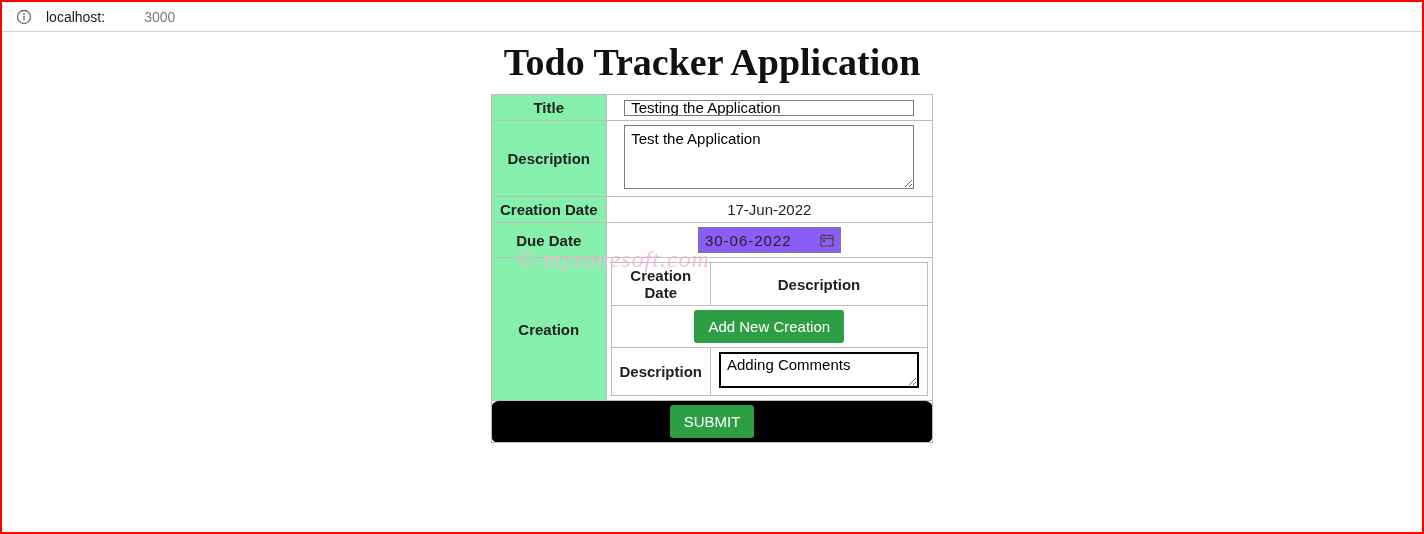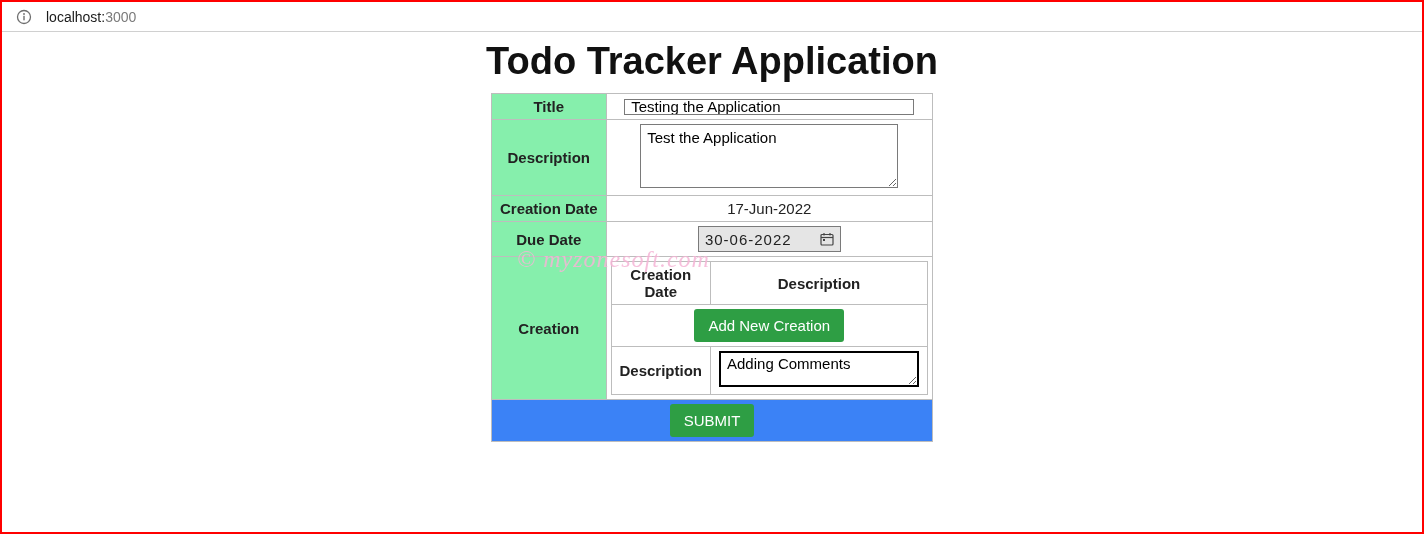--- a/index.html
+++ b/index.html
@@ -27,35 +27,36 @@
     font-size: 14px;
     color: #1a1a1a;
   }
   .address-bar .info-icon {
     width: 16px; height: 16px;
     margin-right: 14px;
     display: inline-flex;
     align-items: center;
     justify-content: center;
   }
-  .address-bar .url .dim { color: #7a7a7a; }
+  .address-bar .url .dim { color: #7a7a7a; margin-left: 39px; }
 
   
   .page {
     width: 100%;
     display: flex;
     flex-direction: column;
     align-items: center;
     padding-top: 8px;
   }
   h1.page-title {
     margin: 0 0 10px 0;
     font-size: 38px;
     font-weight: 700;
     color: #111;
+    font-family: Liberation Serif, serif;
   }
 
   table.form {
     border-collapse: collapse;
     background: #fff;
   }
   table.form > tbody > tr > th,
   table.form > tbody > tr > td {
     border: 1px solid #bdbdbd;
     padding: 4px 8px;
@@ -72,36 +73,36 @@
 
   input[type="text"].text-input {
     width: 290px;
     height: 16px;
     padding: 2px 6px;
     font-size: 15px;
     font-family: inherit;
     border: 1px solid #7a7a7a;
   }
   textarea.ta {
-    width: 258px;
+    width: 290px;
     height: 64px;
     padding: 4px 6px;
     font-size: 15px;
     font-family: inherit;
     border: 1px solid #7a7a7a;
     resize: both;
   }
   .date-input {
     display: inline-flex;
     align-items: center;
     border: 1px solid #7a7a7a;
     height: 26px;
     padding: 0 6px;
     gap: 28px;
-    background: #e5e5e5;
+    background: #8b5cf6;
   }
   .date-input .date-val { font-size: 15px; letter-spacing: 1px; }
   .date-input .cal-icon { width:14px; height:14px; display:inline-flex; }
 
   select.status-select {
     height: 24px;
     font-size: 14px;
     font-family: inherit;
     border: 1px solid #7a7a7a;
     background:#efefef;
@@ -143,22 +144,23 @@
     width: 200px;
     height: 36px;
     font-size: 15px;
     font-family: inherit;
     border: 2px solid #000;
     padding: 2px 6px;
     resize: both;
   }
 
   .submit-row td {
-    background: #3b82f6;
+    background: #000000;
     padding: 10px 8px;
+    border-radius: 8px;
   }
 
   
   .watermark {
     position: absolute;
     left: 515px;
     top: 244px;
     font-family: Georgia, "Times New Roman", serif;
     font-style: italic;
     font-size: 24px;

